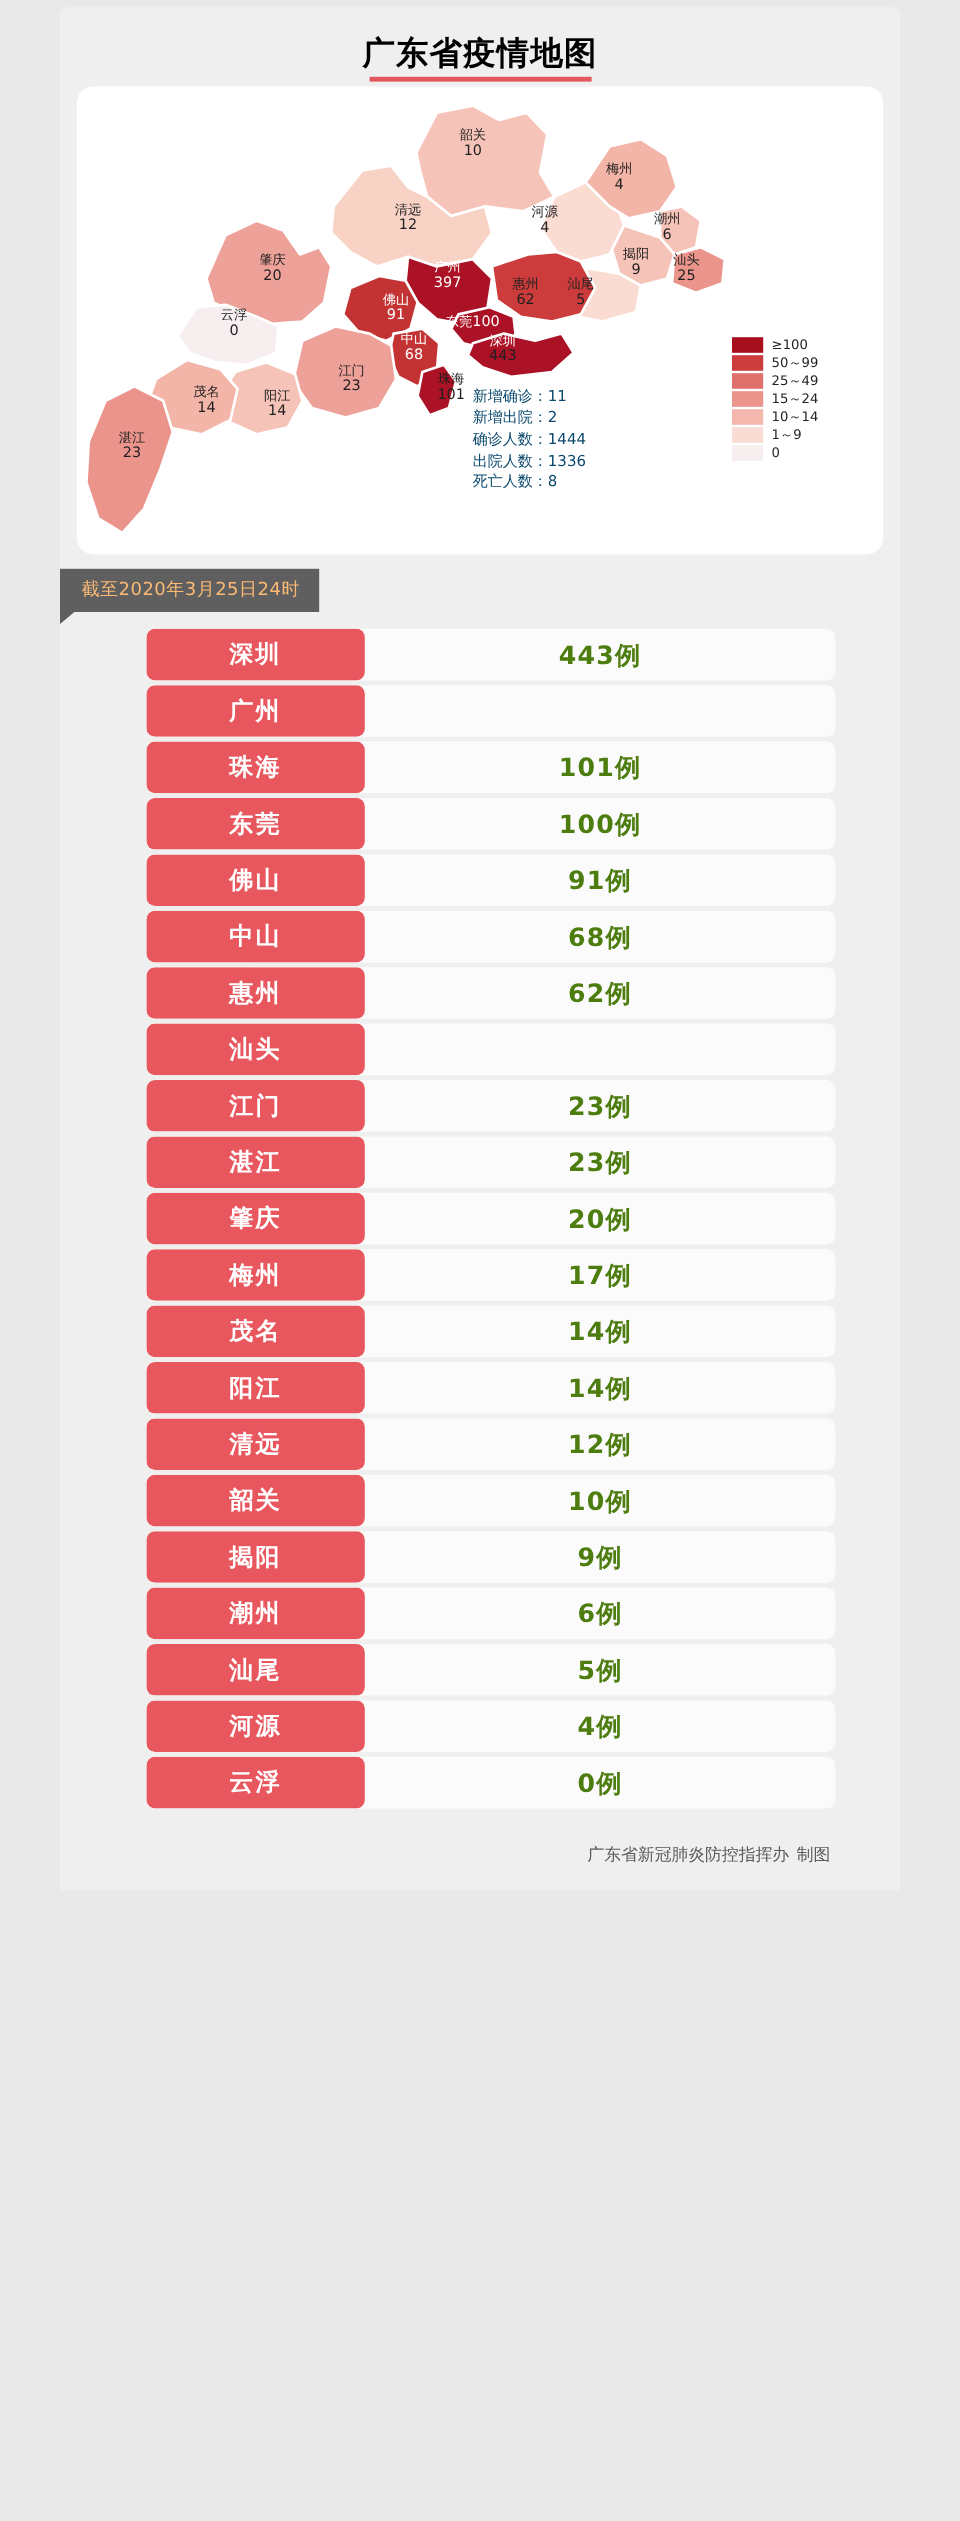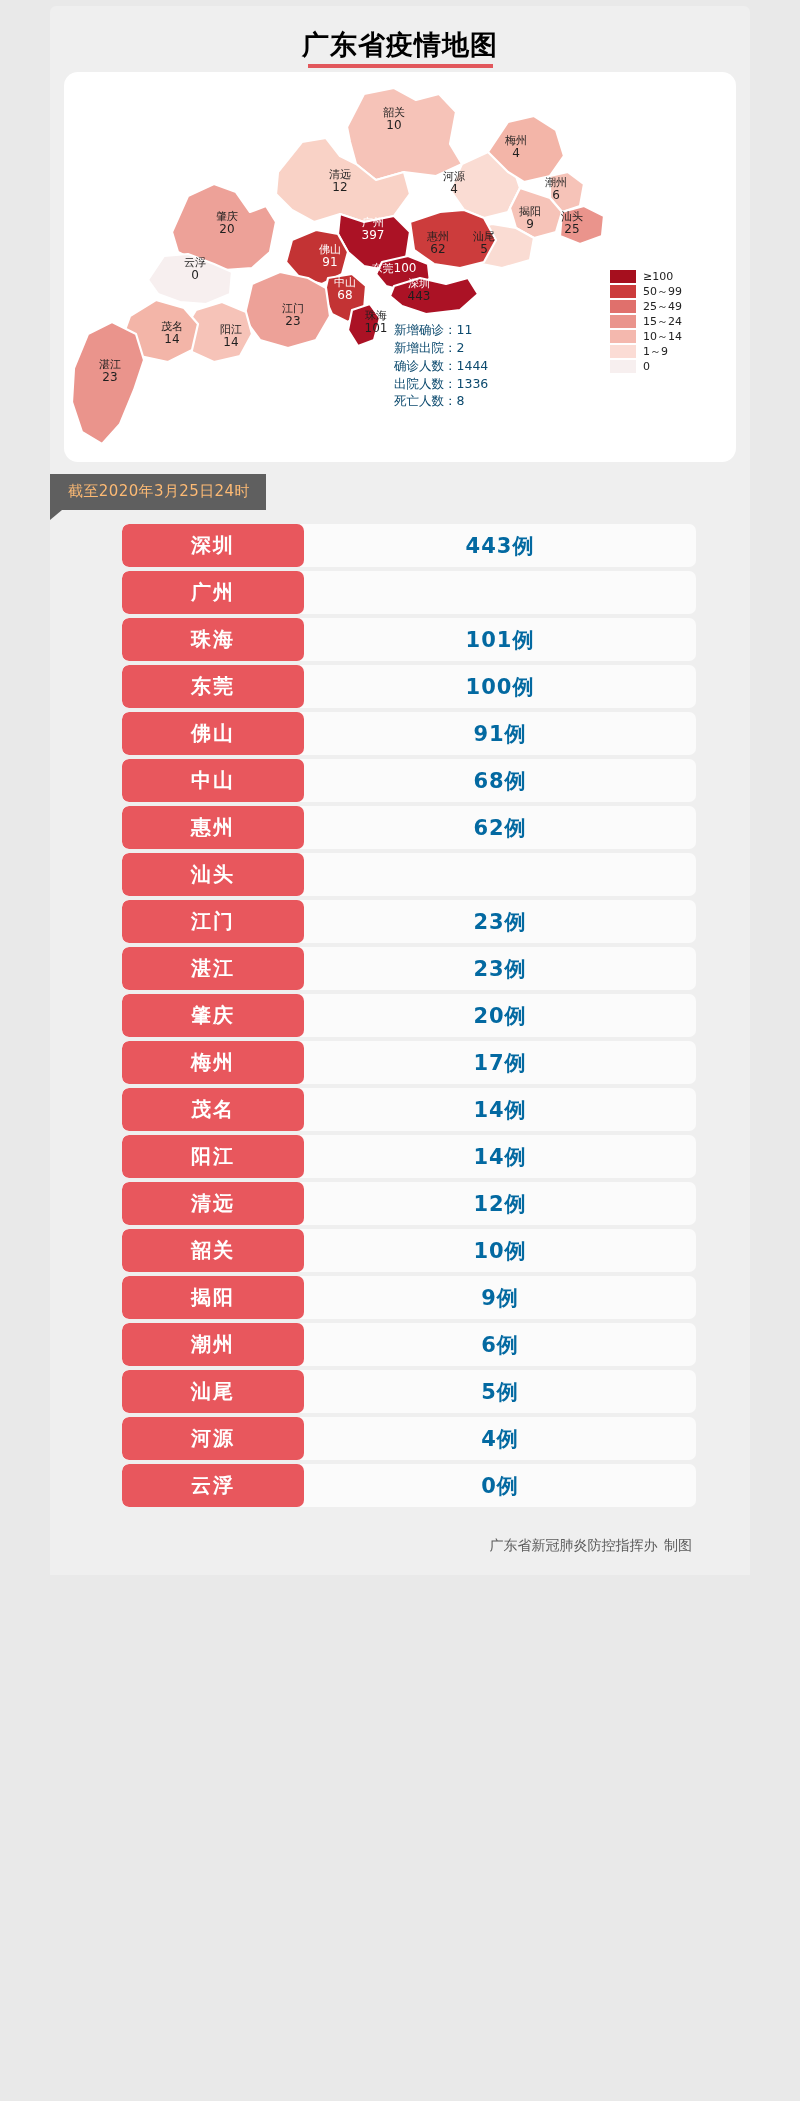--- a/index.html
+++ b/index.html
@@ -70,21 +70,21 @@
   .mlabel .nm{display:block;font-size:11px;}
   .mlabel .vl{display:block;font-size:12px;}
   .mlabel.dark .nm,.mlabel.dark .vl{color:#1f1f1f;}
   .mlabel.light .nm,.mlabel.light .vl{color:#ffffff;}
   .mlabel.inline{white-space:nowrap;}
   .mlabel.inline .nm,.mlabel.inline .vl{display:inline;}
 
   
   .legend{
     position:absolute;
-    right:36px; bottom:88px;
+    right:36px; bottom:77px;
     width:90px;
   }
   .legend-row{
     display:flex;align-items:center;
     height:14px;margin-bottom:1px;
   }
   .legend-sw{
     width:26px;height:13px;
     margin-right:7px;
     flex:0 0 26px;
@@ -145,21 +145,21 @@
     color:#ffffff;
     display:flex;align-items:center;justify-content:center;
     font-size:20px;
     font-weight:bold;
     letter-spacing:2px;
     border-radius:7px;
   }
   .row .val{
     flex:1;
     display:flex;align-items:center;justify-content:center;
-    color:#0369a1;
+    color:#4d7c0f;
     font-size:21px;
     font-weight:bold;
     letter-spacing:1px;
   }
 
   
   .footer{
     text-align:right;
     padding:14px 58px 20px 0;
     font-size:14px;

